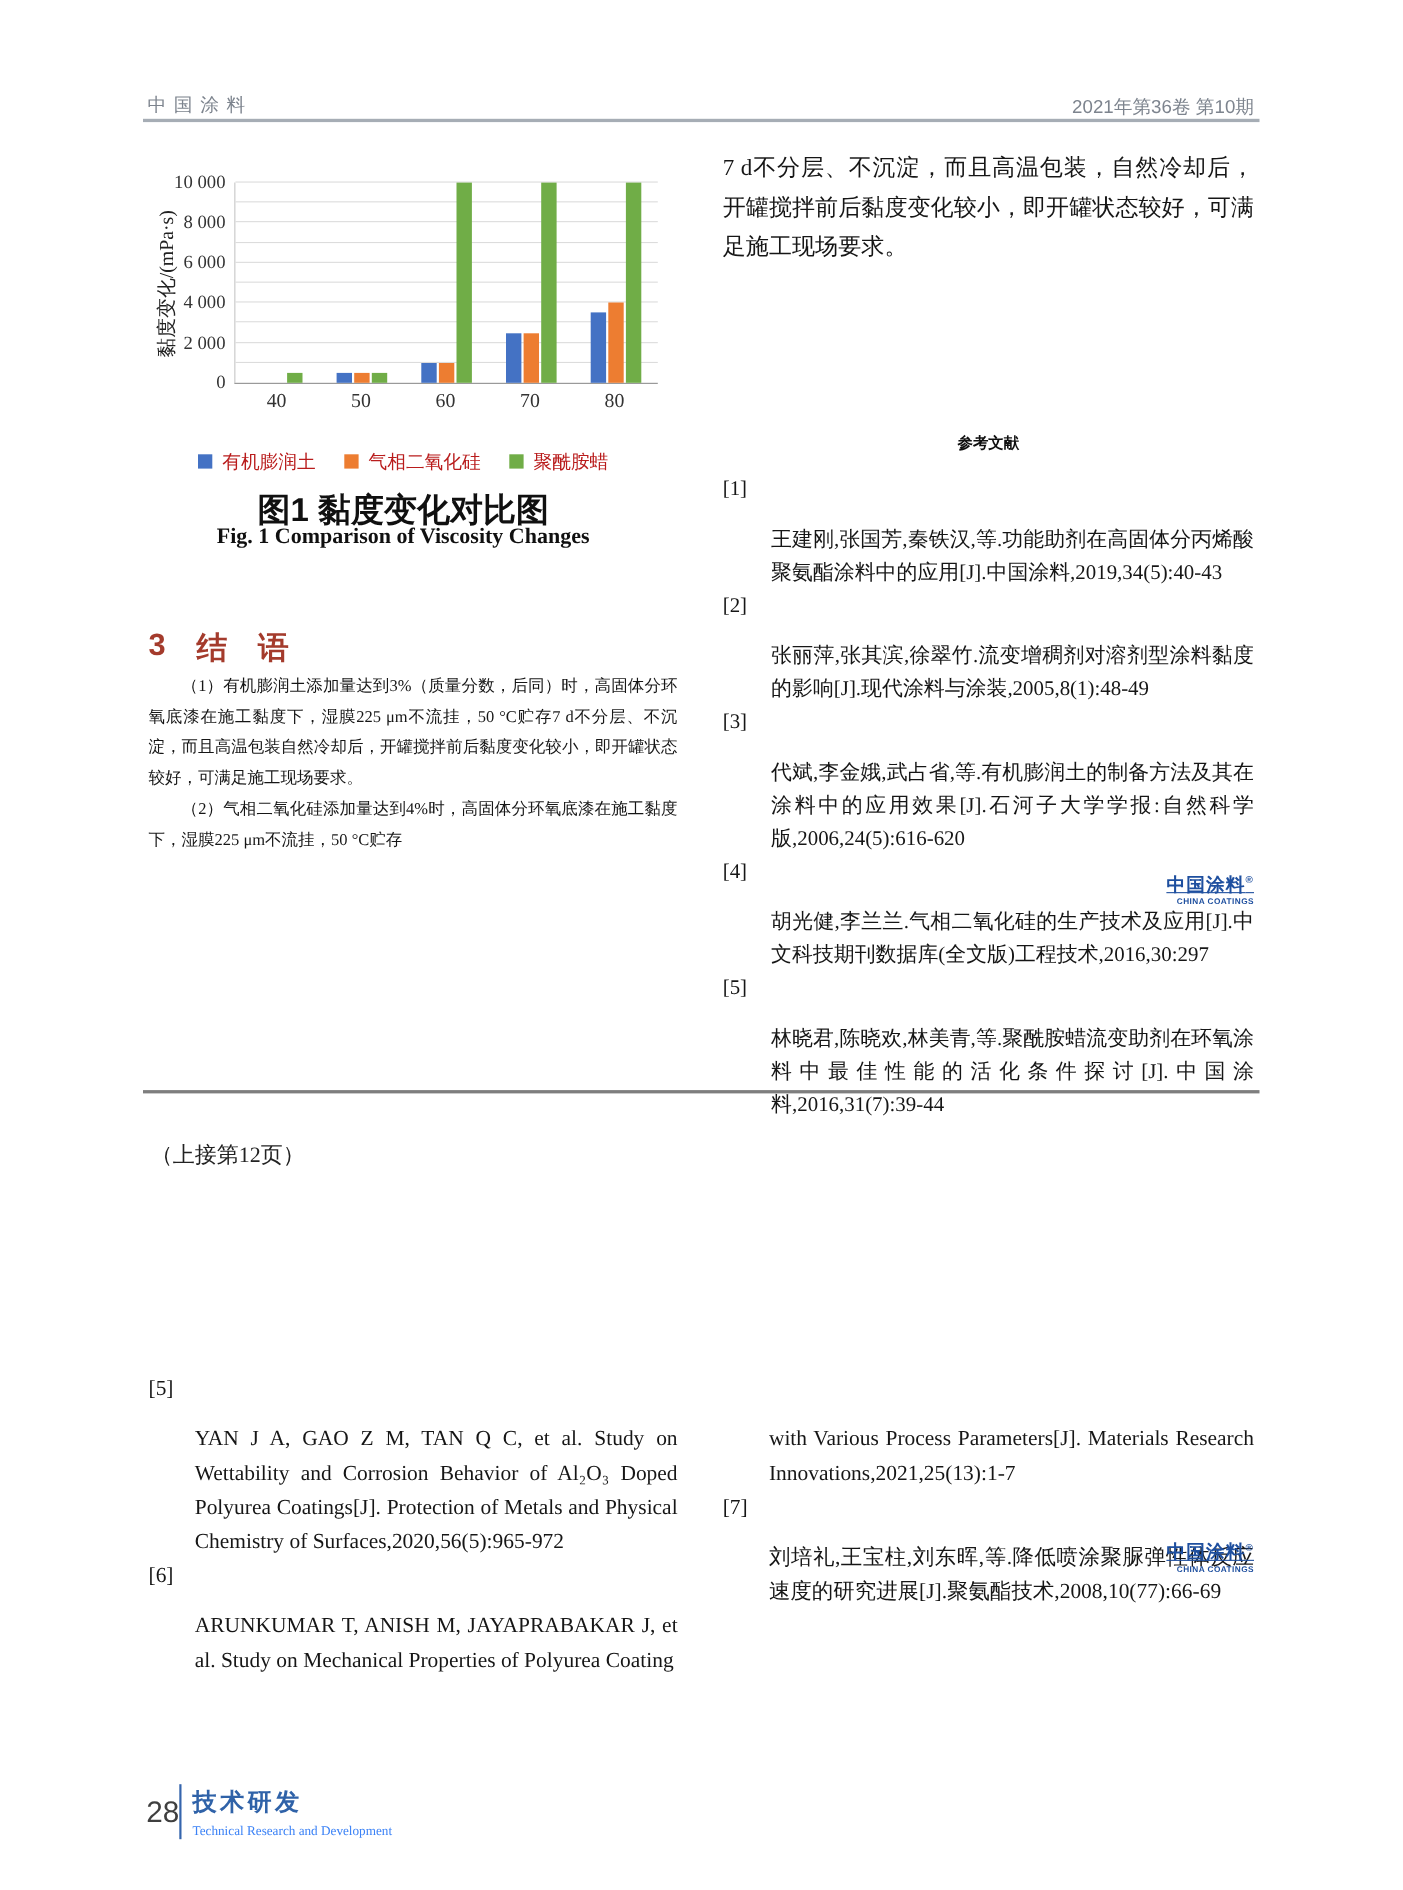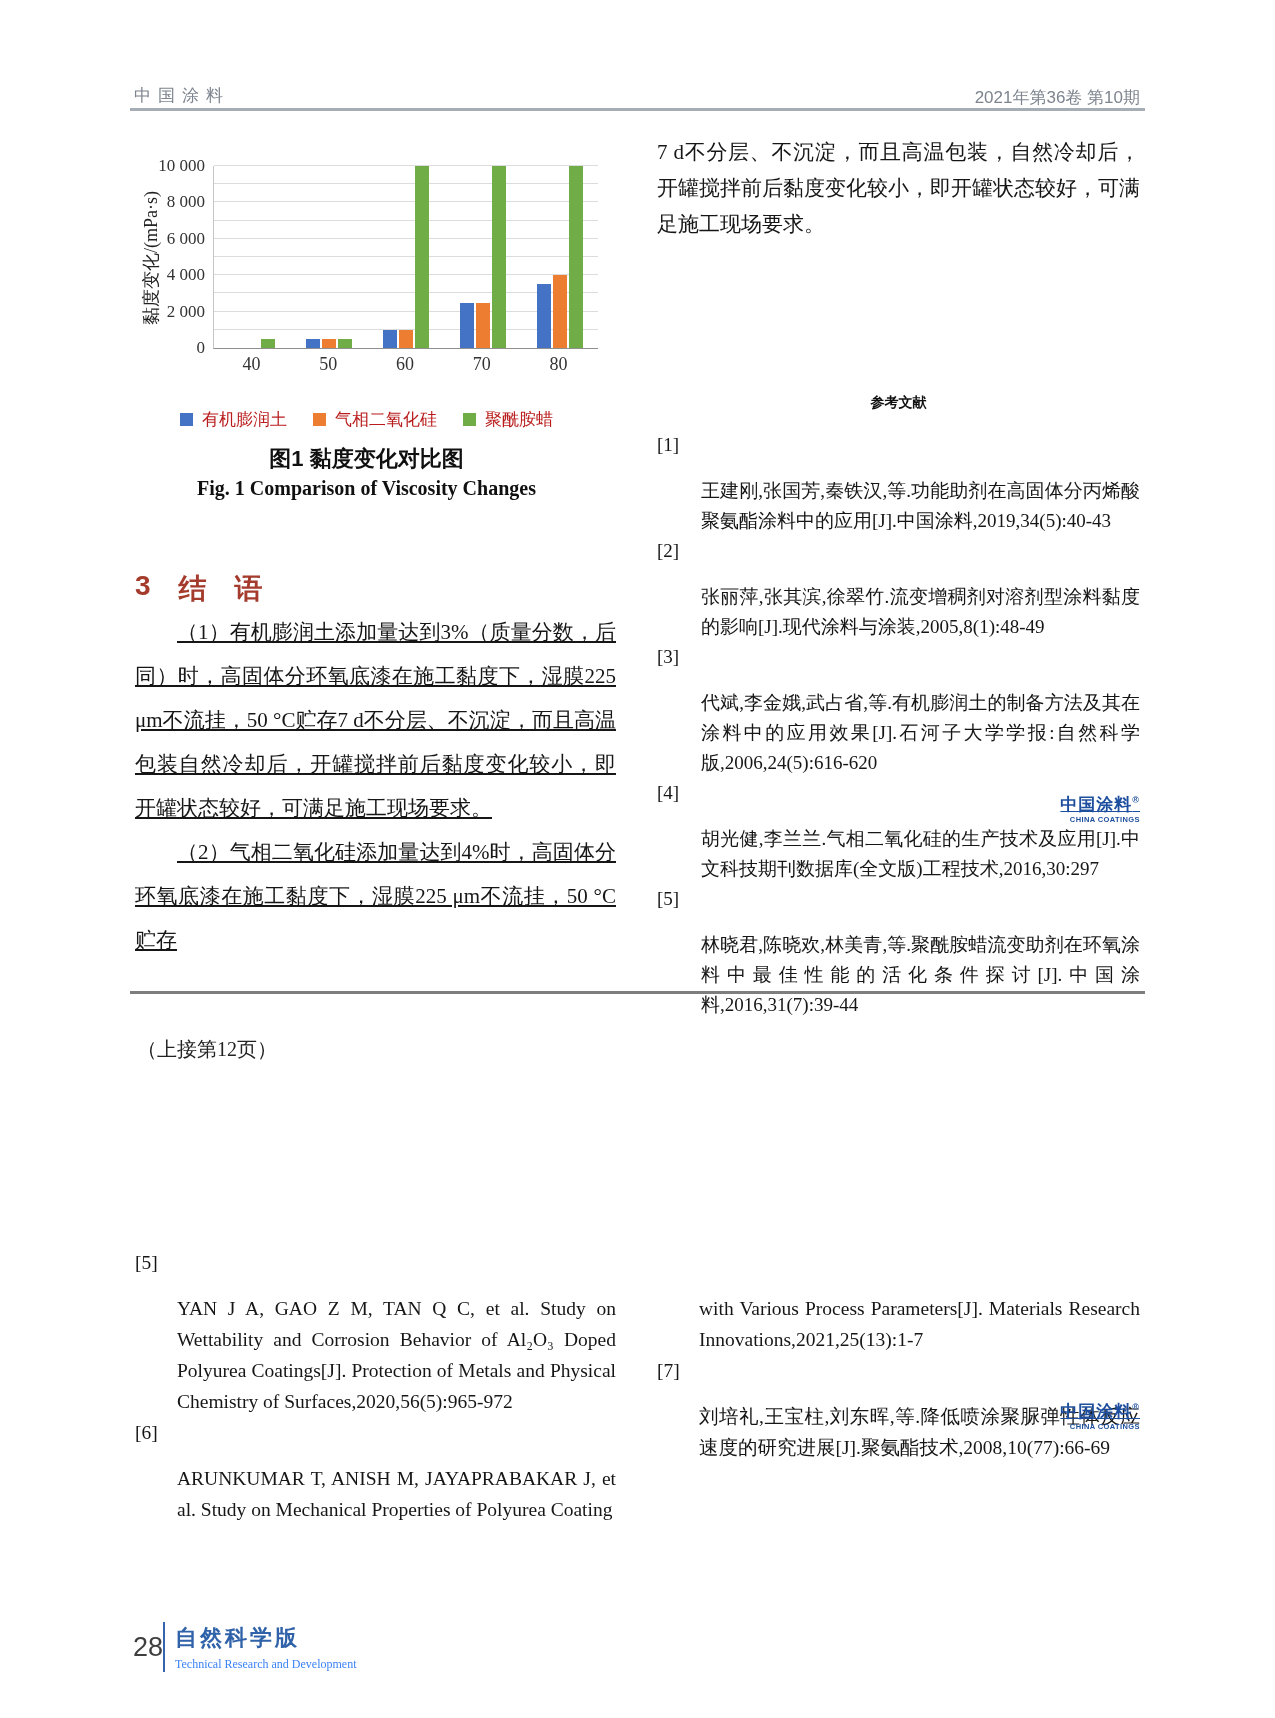--- a/index.html
+++ b/index.html
@@ -25,29 +25,29 @@
   .xticks{position:absolute;left:78px;top:218px;width:384px;display:flex;}
   .xtick{flex:1;text-align:center;font-size:18px;color:#333;}
   .xlabel{position:absolute;left:78px;top:244px;width:384px;text-align:center;font-size:19px;color:#222;}
   .legend{position:absolute;left:0;top:272px;width:463px;display:flex;justify-content:center;
           align-items:center;gap:26px;font-size:17px;color:#b91c1c;}
   .legend-item{display:flex;align-items:center;}
   .legend-swatch{width:13px;height:13px;margin-right:9px;display:inline-block;}
 
   
   .fig-caption-cn{position:absolute;left:135px;top:444px;width:463px;text-align:center;font-weight:bold;
-                  font-size:22px;color:#101010;font-family:"Liberation Sans","DejaVu Sans",sans-serif;}
+                  font-size:30px;color:#101010;font-family:"Liberation Sans","DejaVu Sans",sans-serif;}
   .fig-caption-en{position:absolute;left:135px;top:477px;width:463px;text-align:center;font-weight:bold;
                   font-size:20px;color:#101010;}
 
   
   .section-heading{position:absolute;left:135px;top:570px;display:flex;gap:28px;font-weight:bold;font-size:28px;
                    color:#A43B2C;font-family:"Liberation Sans","DejaVu Sans",sans-serif;}
-  .left-col-text{position:absolute;left:135px;top:610px;width:481px;font-size:21px;line-height:44px;
-                 text-align:justify;text-decoration:underline;}
+  .left-col-text{position:absolute;left:135px;top:610px;width:481px;font-size:15px;line-height:28px;
+                 text-align:justify;}
   .left-col-text p{margin:0;text-indent:2em;}
   .right-col{position:absolute;left:657px;top:134px;width:483px;font-size:21px;line-height:36px;text-align:justify;}
   .right-col p{margin:0;}
   .p-indent{text-indent:2em;}
 
   
   .refs-heading{position:absolute;left:657px;top:394px;width:483px;text-align:center;font-weight:bold;font-size:14px;
                 font-family:"Liberation Sans","DejaVu Sans",sans-serif;color:#101010;}
   .refs-cn{position:absolute;left:657px;top:430px;width:483px;font-size:19px;line-height:30px;}
   .ref-item{display:flex;}
@@ -221,18 +221,18 @@
 
   <div class="logo" id="logo2">
     <div class="logo-cn"><span>中国涂料</span><span class="logo-reg">®</span></div>
     <div class="logo-en">CHINA COATINGS</div>
   </div>
 
   <div class="footer">
     <div class="footer-page">28</div>
     <div class="footer-bar"></div>
     <div class="footer-text">
-      <div class="footer-cn">自然科学版</div>
+      <div class="footer-cn">技术研发</div>
       <div class="footer-en">Technical Research and Development</div>
     </div>
   </div>
 
 </div>
 
 </body></html>

